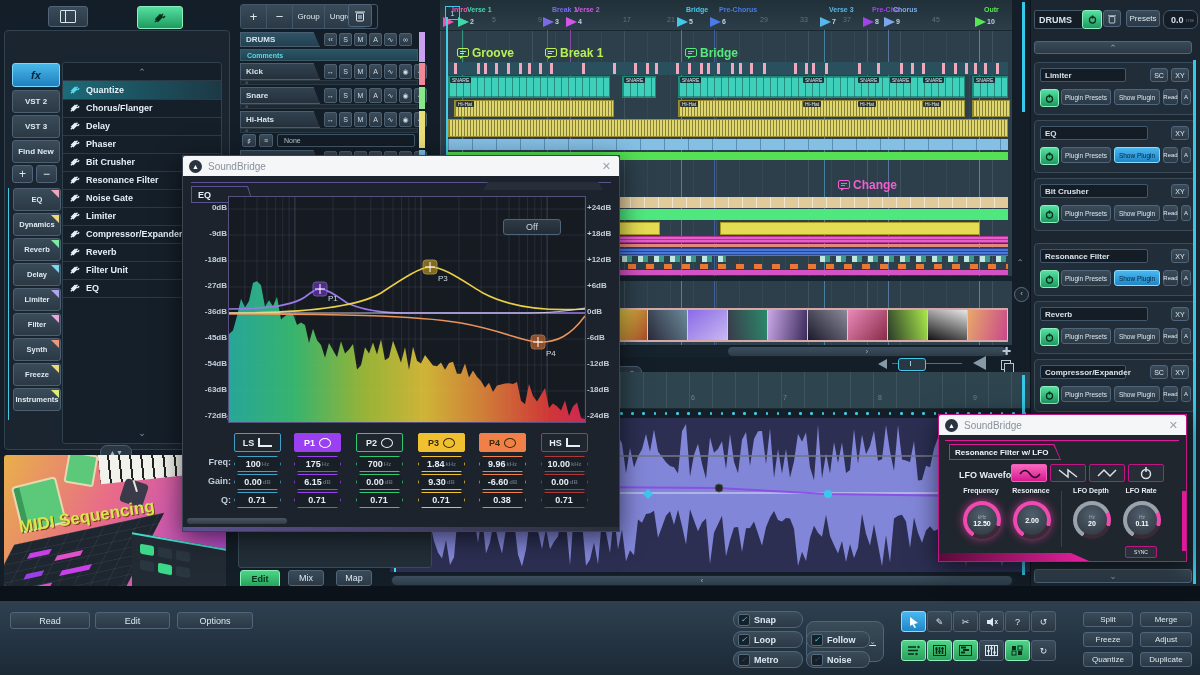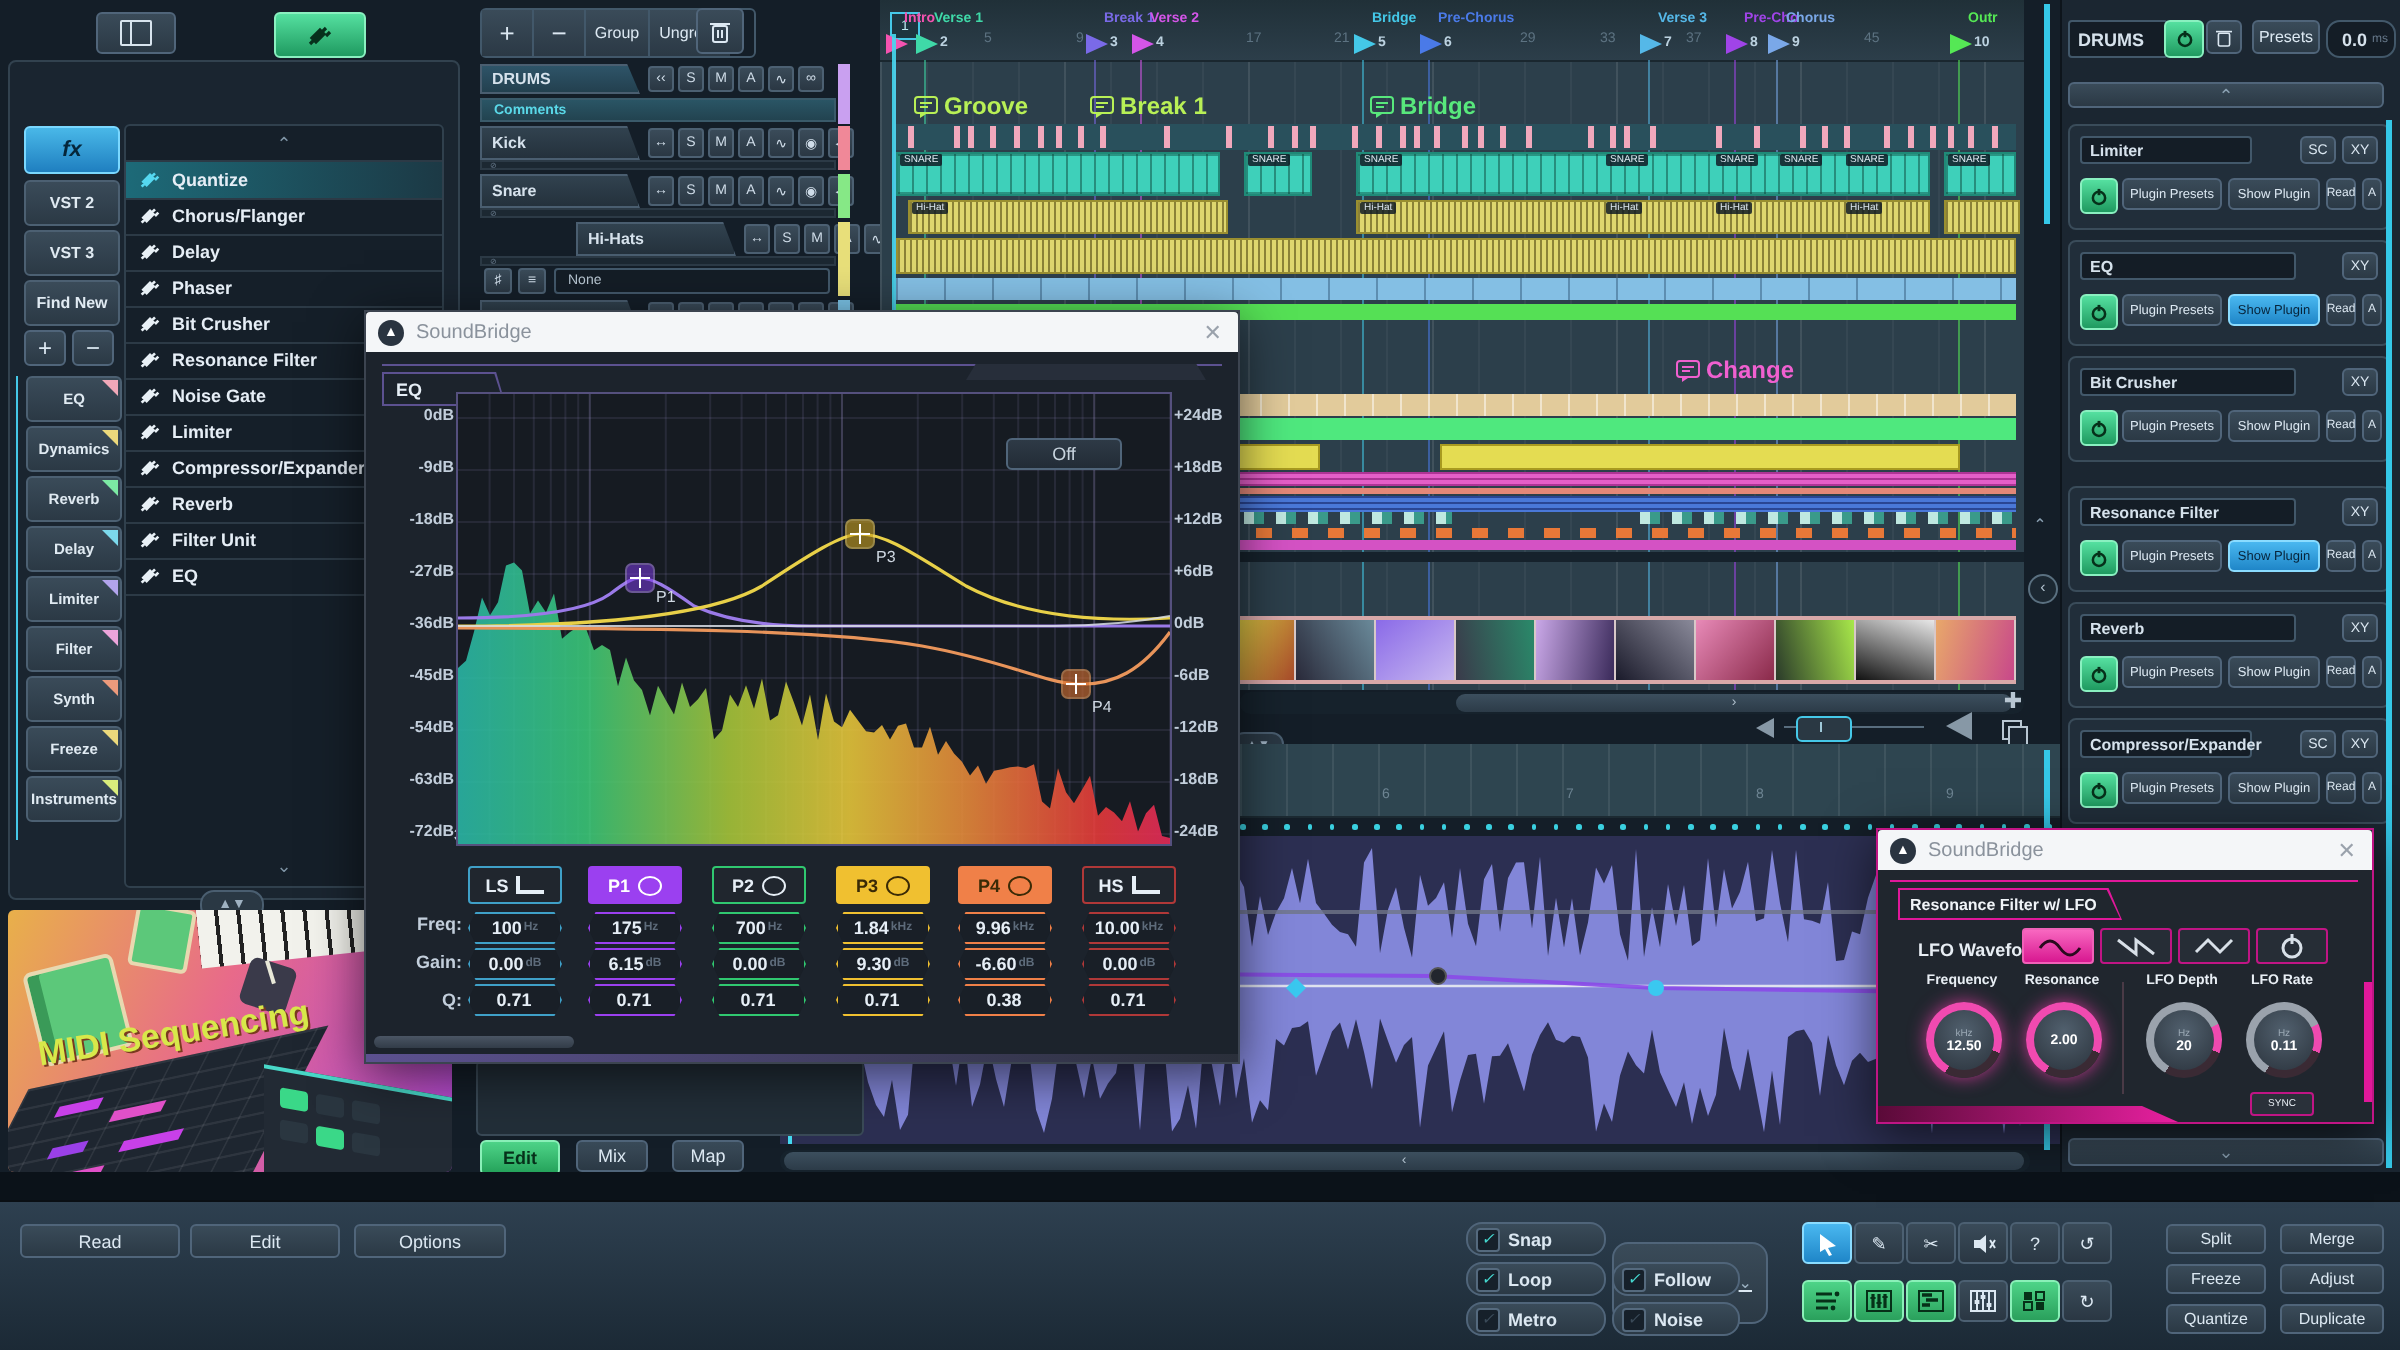--- a/index.html
+++ b/index.html
@@ -236,21 +236,21 @@
         <div class="abs" style="left: 0px; top: 0px; width: 80px; height: 17px; background: linear-gradient(rgb(49, 66, 79), rgb(36, 49, 60)); border: 1px solid rgb(74, 94, 112); clip-path: polygon(0px 0px, 92% 0px, 100% 100%, 0px 100%); display: flex; align-items: center; padding-left: 5px; box-sizing: border-box; font-weight: bold; font-size: 8px;">Snare</div>
         <div class="abs" style="left: 84px; top: 1px; width: 13px; height: 15px; font-size: 7px; display: flex; align-items: center; justify-content: center; background: linear-gradient(rgb(58, 75, 89), rgb(42, 55, 67)); border: 1px solid rgb(76, 96, 114); border-radius: 2px; color: rgb(207, 220, 232); box-sizing: border-box;">↔</div>
         <div class="abs" style="left: 99px; top: 1px; width: 13px; height: 15px; font-size: 7px; display: flex; align-items: center; justify-content: center; background: linear-gradient(rgb(58, 75, 89), rgb(42, 55, 67)); border: 1px solid rgb(76, 96, 114); border-radius: 2px; color: rgb(207, 220, 232); box-sizing: border-box;">S</div>
         <div class="abs" style="left: 114px; top: 1px; width: 13px; height: 15px; font-size: 7px; display: flex; align-items: center; justify-content: center; background: linear-gradient(rgb(58, 75, 89), rgb(42, 55, 67)); border: 1px solid rgb(76, 96, 114); border-radius: 2px; color: rgb(207, 220, 232); box-sizing: border-box;">M</div>
         <div class="abs" style="left: 129px; top: 1px; width: 13px; height: 15px; font-size: 7px; display: flex; align-items: center; justify-content: center; background: linear-gradient(rgb(58, 75, 89), rgb(42, 55, 67)); border: 1px solid rgb(76, 96, 114); border-radius: 2px; color: rgb(207, 220, 232); box-sizing: border-box;">A</div>
         <div class="abs" style="left: 144px; top: 1px; width: 13px; height: 15px; font-size: 7px; display: flex; align-items: center; justify-content: center; background: linear-gradient(rgb(58, 75, 89), rgb(42, 55, 67)); border: 1px solid rgb(76, 96, 114); border-radius: 2px; color: rgb(207, 220, 232); box-sizing: border-box;">∿</div>
         <div class="abs" style="left: 159px; top: 1px; width: 13px; height: 15px; font-size: 7px; display: flex; align-items: center; justify-content: center; background: linear-gradient(rgb(58, 75, 89), rgb(42, 55, 67)); border: 1px solid rgb(76, 96, 114); border-radius: 2px; color: rgb(207, 220, 232); box-sizing: border-box;">◉</div>
         <div class="abs" style="left: 174px; top: 1px; width: 13px; height: 15px; font-size: 7px; display: flex; align-items: center; justify-content: center; background: linear-gradient(rgb(58, 75, 89), rgb(42, 55, 67)); border: 1px solid rgb(76, 96, 114); border-radius: 2px; color: rgb(207, 220, 232); box-sizing: border-box;">◀</div>
       </div>
       <div class="abs" style="left: 2px; top: 74px; width: 178px; height: 5px; background: rgb(28, 40, 50); border: 1px solid rgb(44, 58, 70); color: rgb(102, 120, 138); font-size: 4px; line-height: 4px; padding-left: 4px; box-sizing: border-box;">⊘</div>
-      <div class="abs" style="left: 2px; top: 81px; width: 150px; height: 17px; margin-left: 48px;">
+      <div class="abs" style="left: 2px; top: 81px; width: 150px; height: 17px;">
         <div class="abs" style="left: 0px; top: 0px; width: 80px; height: 17px; background: linear-gradient(rgb(49, 66, 79), rgb(36, 49, 60)); border: 1px solid rgb(74, 94, 112); clip-path: polygon(0px 0px, 92% 0px, 100% 100%, 0px 100%); display: flex; align-items: center; padding-left: 5px; box-sizing: border-box; font-weight: bold; font-size: 8px;">Hi-Hats</div>
         <div class="abs" style="left: 84px; top: 1px; width: 13px; height: 15px; font-size: 7px; display: flex; align-items: center; justify-content: center; background: linear-gradient(rgb(58, 75, 89), rgb(42, 55, 67)); border: 1px solid rgb(76, 96, 114); border-radius: 2px; color: rgb(207, 220, 232); box-sizing: border-box;">↔</div>
         <div class="abs" style="left: 99px; top: 1px; width: 13px; height: 15px; font-size: 7px; display: flex; align-items: center; justify-content: center; background: linear-gradient(rgb(58, 75, 89), rgb(42, 55, 67)); border: 1px solid rgb(76, 96, 114); border-radius: 2px; color: rgb(207, 220, 232); box-sizing: border-box;">S</div>
         <div class="abs" style="left: 114px; top: 1px; width: 13px; height: 15px; font-size: 7px; display: flex; align-items: center; justify-content: center; background: linear-gradient(rgb(58, 75, 89), rgb(42, 55, 67)); border: 1px solid rgb(76, 96, 114); border-radius: 2px; color: rgb(207, 220, 232); box-sizing: border-box;">M</div>
         <div class="abs" style="left: 129px; top: 1px; width: 13px; height: 15px; font-size: 7px; display: flex; align-items: center; justify-content: center; background: linear-gradient(rgb(58, 75, 89), rgb(42, 55, 67)); border: 1px solid rgb(76, 96, 114); border-radius: 2px; color: rgb(207, 220, 232); box-sizing: border-box;">A</div>
         <div class="abs" style="left: 144px; top: 1px; width: 13px; height: 15px; font-size: 7px; display: flex; align-items: center; justify-content: center; background: linear-gradient(rgb(58, 75, 89), rgb(42, 55, 67)); border: 1px solid rgb(76, 96, 114); border-radius: 2px; color: rgb(207, 220, 232); box-sizing: border-box;">∿</div>
         <div class="abs" style="left: 159px; top: 1px; width: 13px; height: 15px; font-size: 7px; display: flex; align-items: center; justify-content: center; background: linear-gradient(rgb(58, 75, 89), rgb(42, 55, 67)); border: 1px solid rgb(76, 96, 114); border-radius: 2px; color: rgb(207, 220, 232); box-sizing: border-box;">◉</div>
         <div class="abs" style="left: 174px; top: 1px; width: 13px; height: 15px; font-size: 7px; display: flex; align-items: center; justify-content: center; background: linear-gradient(rgb(58, 75, 89), rgb(42, 55, 67)); border: 1px solid rgb(76, 96, 114); border-radius: 2px; color: rgb(207, 220, 232); box-sizing: border-box;">◀</div>
       </div>
       <div class="abs" style="left: 2px; top: 98px; width: 178px; height: 5px; background: rgb(28, 40, 50); border: 1px solid rgb(44, 58, 70); color: rgb(102, 120, 138); font-size: 4px; line-height: 4px; padding-left: 4px; box-sizing: border-box;">⊘</div>

